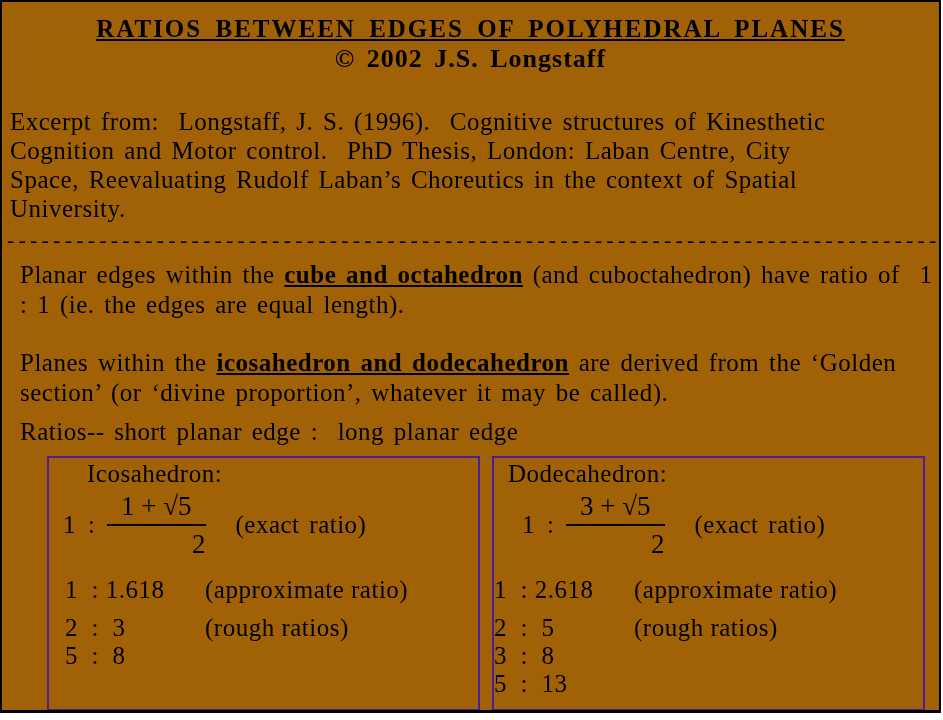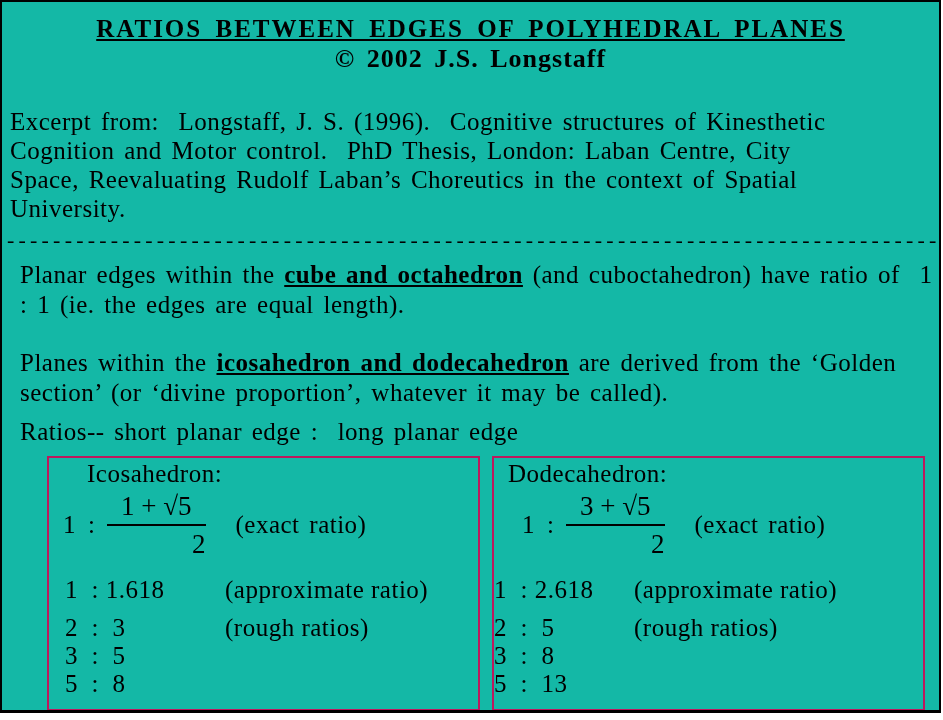--- a/index.html
+++ b/index.html
@@ -4,21 +4,21 @@
 <style>
   html,body {margin:0; padding:0;}
   body {
     width:943px; height:720px; background:#ffffff; color:#000;
     font-family:"Liberation Serif","DejaVu Serif",serif;
     position:relative; overflow:hidden;
   }
   .page {
     position:absolute; left:0; top:0; width:941px; height:713px;
     border:2px solid #000; border-bottom-width:3px;
-    box-sizing:border-box; background:#14b8a6; overflow:hidden;
+    box-sizing:border-box; background:#a16207; overflow:hidden;
   }
   .doc-title {
     text-align:center; font-weight:bold; font-size:25px; line-height:30px;
     letter-spacing:2px; word-spacing:5px; margin-top:12px;
   }
   .doc-title .u {text-decoration:underline;}
   .copyright {
     text-align:center; font-weight:bold; font-size:26px; line-height:30px;
     letter-spacing:1px; word-spacing:4px;
   }
@@ -36,37 +36,37 @@
     letter-spacing:0.5px; word-spacing:3px; white-space:pre-wrap;
   }
   .para.golden {margin-top:29px;}
   .emph {font-weight:bold; text-decoration:underline;margin-top:16px;}
   .caption {
     margin:11px 4px 0 18px; font-size:25px; line-height:28px;
     letter-spacing:0.5px; word-spacing:3px; white-space:pre-wrap;
   }
   .boxes {display:flex; gap:12px; margin:10px 0 0 45px;}
   .rbox {
-    border:2px solid #be185d; width:433px; height:255px;
+    border:2px solid #4c1d95; width:433px; height:255px;
     box-sizing:border-box; overflow:hidden;
   }
   .btitle {font-size:25px; line-height:28px; margin-top:2px; letter-spacing:0.5px;}
   .box-ico .btitle {margin-left:38px;}
   .box-dod .btitle {margin-left:14px;}
   .formula {display:flex; align-items:center; margin-top:2px;}
   .box-ico .formula {padding-left:14px;}
   .box-dod .formula {padding-left:28px;}
   .fprefix {font-size:25px; white-space:pre;}
   .frac {display:inline-flex; flex-direction:column; align-items:stretch; text-align:right; margin-left:12px;}
   .frac .num {font-size:27px; line-height:32px; padding:0 14px; white-space:pre;}
   .frac .bar {border-top:2px solid #000; margin:2px 0; height:0;}
   .frac .den {font-size:27px; line-height:32px; white-space:pre;}
   .flabel {font-size:25px; margin-left:30px; letter-spacing:0.5px; word-spacing:3px; white-space:pre;}
   .rrow {display:flex; font-size:25px; line-height:28px; white-space:pre; letter-spacing:0.5px;}
-  .box-ico .rrow {padding-left:16px;gap:20px;}
+  .box-ico .rrow {padding-left:16px;}
   .box-dod .rrow {}
   .rrow .rv {width:140px; flex:0 0 140px;}
   .row-approx {margin-top:16px;}
   .row-rough1 {margin-top:10px;}
 </style>
 </head>
 <body>
 
 <div class="page">
 
@@ -103,24 +103,20 @@
       </div>
       <div class="rrow row-approx">
         <span class="rv">1  : 1.618</span>
         <span>(approximate ratio)</span>
       </div>
       <div class="rrow row-rough1">
         <span class="rv">2  :  3</span>
         <span>(rough ratios)</span>
       </div>
       <div class="rrow">
-        <span class="rv">3  :  5</span>
-        <span></span>
-      </div>
-      <div class="rrow">
         <span class="rv">5  :  8</span>
         <span></span>
       </div>
     </div>
 
     <div class="rbox box-dod">
       <div class="btitle">Dodecahedron:</div>
       <div class="formula">
         <span class="fprefix">1  :</span>
         <span class="frac">

